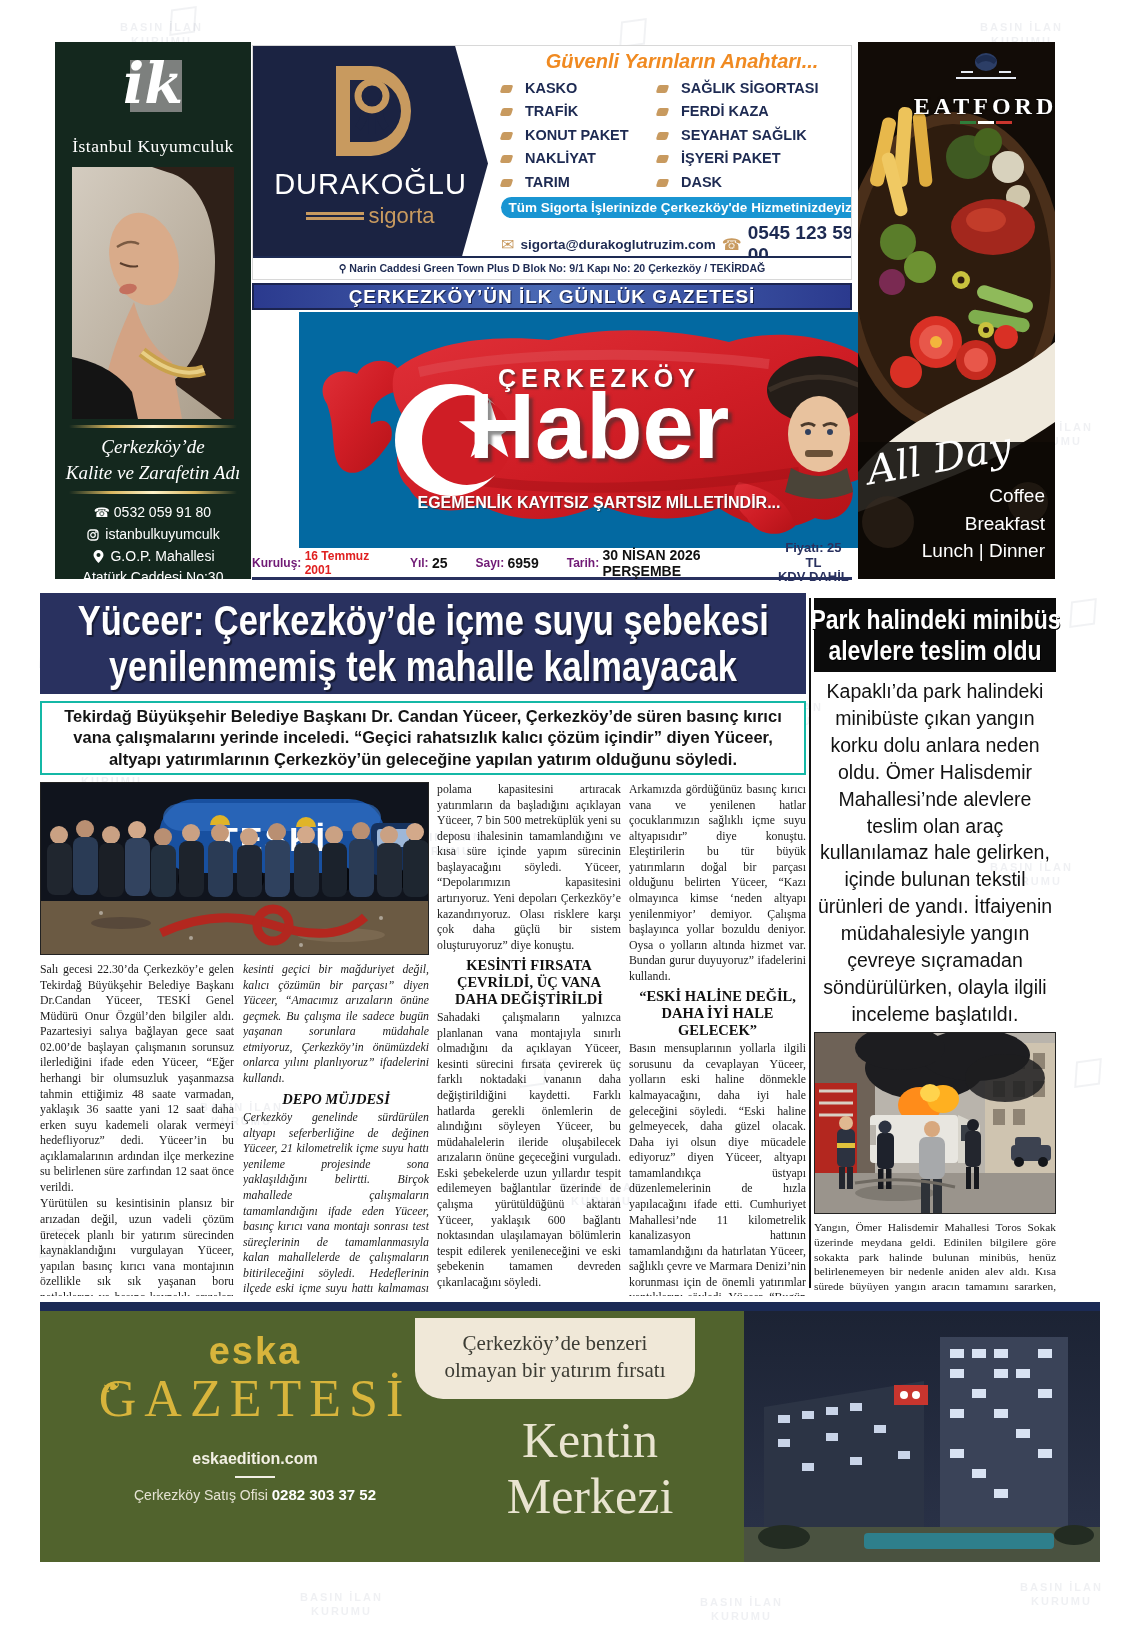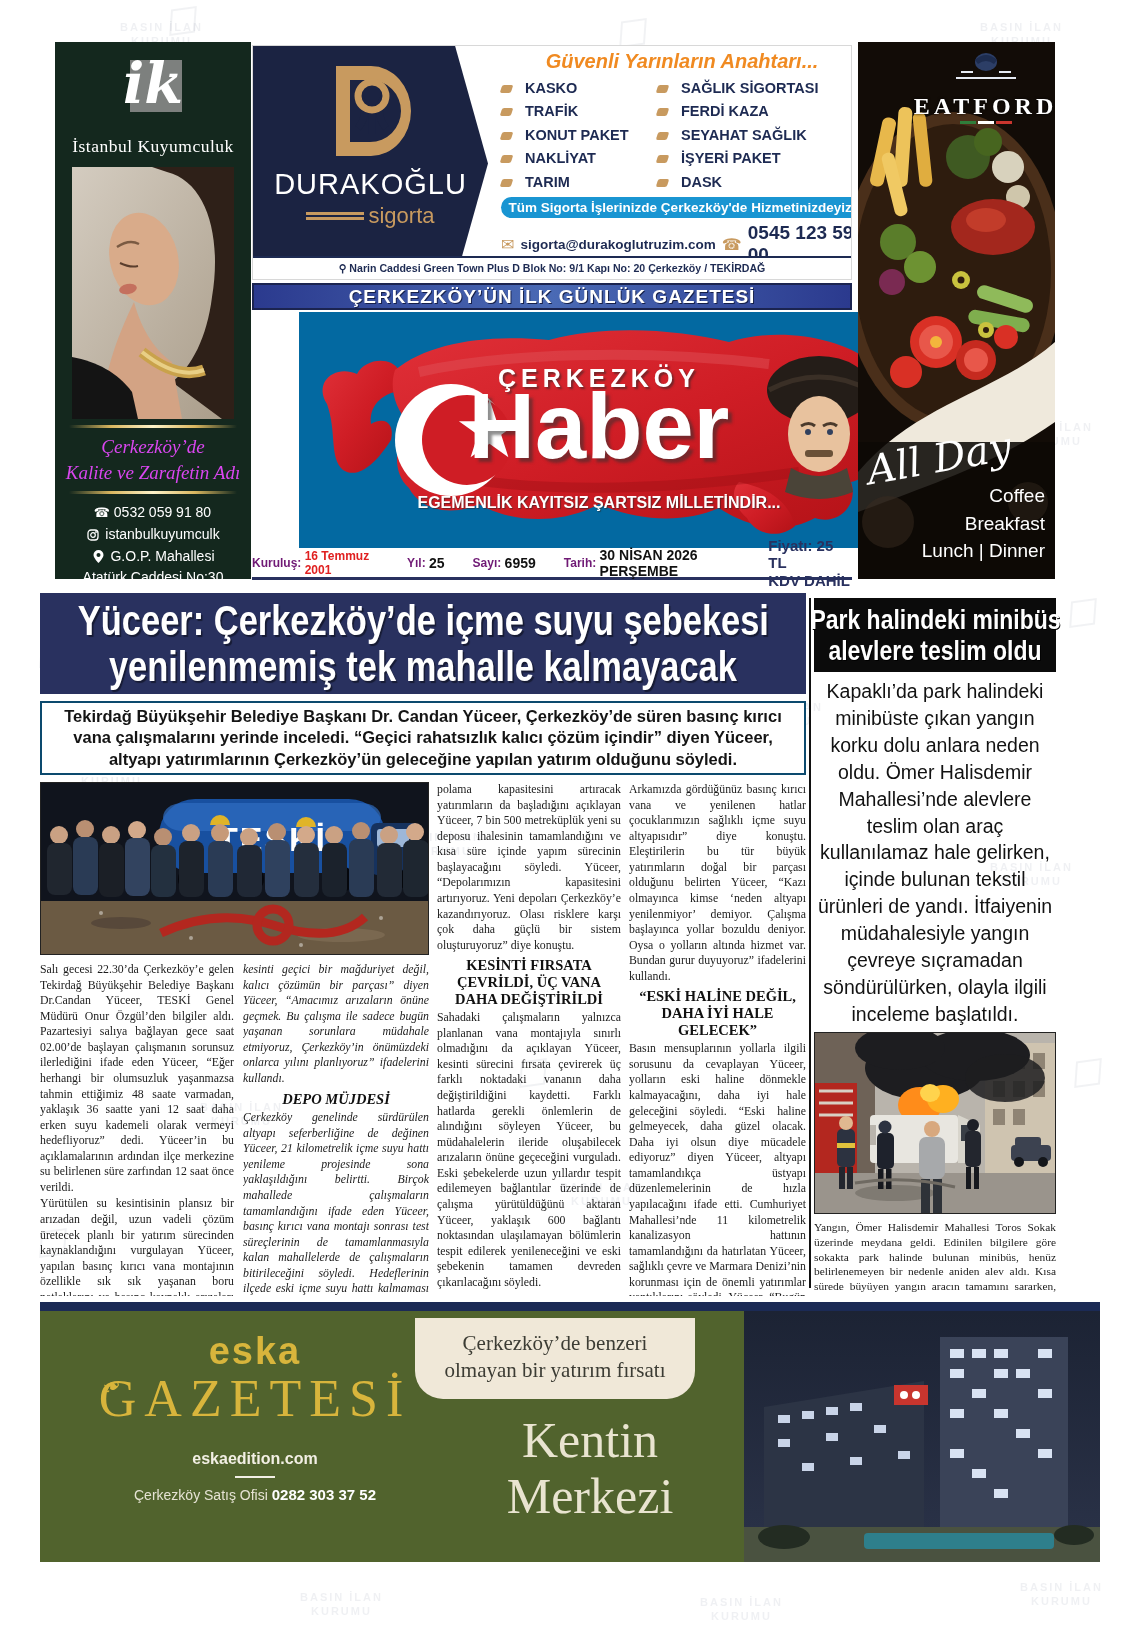--- a/index.html
+++ b/index.html
@@ -14,21 +14,21 @@
       transform:rotate(-8deg) skewX(-12deg);pointer-events:none;}
   
   .ad-kuyum{left:55px;top:42px;width:196px;height:537px;background:#14281e;color:#fff;text-align:center;}
   .ik-logo{position:relative;margin:14px auto 2px;width:150px;height:78px;}
   .ik-square{position:absolute;left:52px;top:4px;width:52px;height:52px;background:#8f8f8f;opacity:.85;}
   .ik-script{position:absolute;left:0;top:-6px;width:150px;font-family:"DejaVu Serif",serif;
       font-style:italic;font-weight:bold;font-size:56px;color:#fff;}
   .ik-name{font-family:"Liberation Serif",serif;font-size:17.5px;letter-spacing:.5px;margin-top:2px;}
   .kuyum-photo{margin:10px auto 0;width:162px;height:252px;overflow:hidden;}
   .gold-hr{height:3px;margin:6px 14px;background:linear-gradient(90deg,#14281e,#d9b65f,#fdf3c9,#d9b65f,#14281e);}
-  .kuyum-tag{font-family:"Liberation Serif",serif;font-style:italic;color:#d946ef;font-size:19px;line-height:1.35;margin-top:6px;}
+  .kuyum-tag{font-family:"Liberation Serif",serif;font-style:italic;color:#ffffff;font-size:19px;line-height:1.35;margin-top:6px;}
   .kuyum-contact{font-size:14px;line-height:1.55;margin-top:8px;}
   .kuyum-contact .row{display:flex;justify-content:center;align-items:center;gap:5px;}
   .mini-ico{display:inline-flex;width:14px;justify-content:center;color:#fff;font-size:13px;}
   
   .ad-durak{left:252px;top:45px;width:600px;height:235px;background:#fff;border:1px solid #d8d8d8;overflow:hidden;}
   .durak-left{position:absolute;left:0;top:0;width:235px;height:235px;background:#1b2342;
       clip-path:polygon(0 0,86% 0,100% 50%,86% 100%,0 100%);color:#fff;text-align:center;}
   .dm-mono{margin:10px auto 0;width:110px;height:110px;}
   .durak-name{font-size:29px;letter-spacing:1px;font-weight:normal;margin-top:2px;}
   .durak-sig{display:flex;align-items:center;justify-content:center;gap:4px;margin-top:2px;}
@@ -59,38 +59,38 @@
       font-size:92px;text-shadow:4px 4px 3px rgba(50,50,50,.55);}
   .mast-motto{position:absolute;left:0;top:182px;width:100%;text-align:center;color:#fff;font-weight:bold;
       font-size:16px;text-shadow:1px 1px 1px rgba(40,40,40,.6);}
   
   .infoline{left:252px;top:549px;width:600px;height:31px;border-bottom:3px solid #29315f;
       display:flex;align-items:center;font-size:12px;font-weight:bold;color:#29315f;}
   .infoline .lbl{color:#701a75;}
   .infoline .red{color:#e02020;}
   .infoline .blk{color:#111;font-size:14px;}
   .infoline .gap{flex:0 0 14px;}
-  .price{margin-left:auto;text-align:left;font-size:15px;line-height:1.15;padding-right:2px;}
+  .price{margin-left:auto;text-align:center;font-size:13px;line-height:1.15;padding-right:2px;}
   
   .ad-eatford{left:858px;top:42px;width:197px;height:537px;background:#0d0906;color:#fff;overflow:hidden;}
   .eat-logo{position:absolute;left:0;top:10px;width:100%;text-align:center;z-index:3;padding-left:29px;}
   .eat-man{font-size:26px;color:#dfe6f2;}
   .eat-name{font-family:"Liberation Serif",serif;font-weight:bold;font-size:24px;letter-spacing:4px;color:#fff;text-shadow:0 0 3px #000;}
   .eat-flag{display:flex;justify-content:center;gap:2px;margin-top:1px;}
   .eat-flag i{width:16px;height:3px;display:block;}
   .eat-allday{position:absolute;left:8px;top:390px;width:180px;font-family:"DejaVu Serif",serif;
       font-style:italic;font-size:40px;transform:rotate(-10deg);color:#fff;z-index:3;}
   .eat-lines{position:absolute;right:10px;bottom:14px;text-align:right;font-size:19px;line-height:1.45;z-index:3;}
   
   .headline-box{left:40px;top:593px;width:766px;height:101px;background:#29315f;display:flex;
       flex-direction:column;align-items:center;justify-content:center;}
   .cond{display:inline-block;transform:scaleX(.82);transform-origin:center;white-space:nowrap;}
   .headline-box .l{color:#fff;font-weight:bold;font-size:42px;line-height:1.08;
       text-shadow:2px 2px 1px rgba(0,0,0,.45);}
-  .standfirst{left:40px;top:701px;width:766px;height:74px;border:2px solid #0c4a6e;background:#fff;
+  .standfirst{left:40px;top:701px;width:766px;height:74px;border:2px solid #14b8a6;background:#fff;
       display:flex;align-items:center;}
   .standfirst p{margin:0;padding:2px 10px;font-size:16.5px;font-weight:600;color:#141414;
       text-align:center;line-height:1.3;}
   .vrule{left:809px;top:598px;width:2px;height:690px;background:#111;}
   
   .main-photo{left:40px;top:782px;width:389px;height:173px;overflow:hidden;border:1px solid #222;}
   .col{position:absolute;font-family:"Liberation Serif",serif;font-size:11.8px;line-height:1.32;
       text-align:justify;color:#1b1b1b;overflow:hidden;}
   .col p{margin:0 0 1px;text-indent:0;}
   .col .sub{font-weight:bold;text-align:center;font-size:14.5px;line-height:1.15;margin:4px 0 3px;color:#111;}

